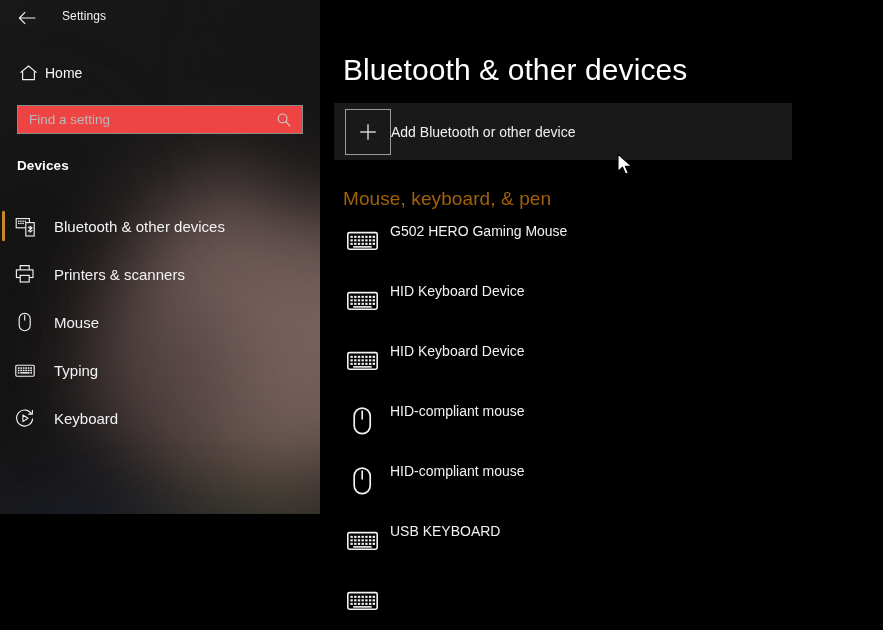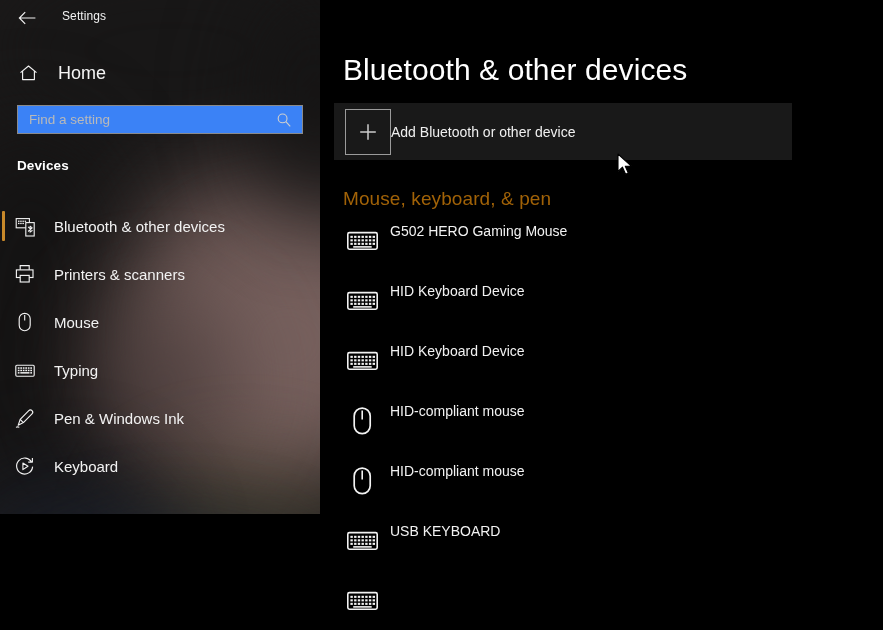--- a/index.html
+++ b/index.html
@@ -38,26 +38,26 @@
     display:flex; align-items:center; justify-content:center; cursor:default;
   }
   #app-title {
     position:absolute; left:62px; top:9px;
     font-size:12px; color:#f2f2f2; letter-spacing:.1px;
   }
 
   
   #home-row { position:absolute; left:0; top:60px; width:320px; height:26px; display:flex; align-items:center; cursor:default; }
   #home-icon { width:20px; height:20px; margin-left:18px; display:flex; align-items:center; justify-content:center; }
-  #home-label { margin-left:20px; font-size:18px; color:#f5f5f5; }
+  #home-label { margin-left:7px; font-size:14px; color:#f5f5f5; }
 
   
   #search-box {
     position:absolute; left:17px; top:105px; width:286px; height:29px;
-    background:#3b82f6; border:1px solid #8a8a8a; display:flex; align-items:center;
+    background:#ef4444; border:1px solid #8a8a8a; display:flex; align-items:center;
   }
   #search-input {
     flex:1; height:100%; background:transparent; border:0; outline:none;
     color:#e8e8e8; font-family:inherit; font-size:13.5px; padding:0 8px 0 11px;
   }
   #search-input::placeholder { color:#b9b9b9; opacity:1; }
   #search-icon { width:30px; display:flex; align-items:center; justify-content:center; padding-right:6px; }
 
   
   #group-label {
@@ -220,30 +220,20 @@
                   <rect x="10.3" y="7.7" width="1.7" height="1.5"></rect>
                   <rect x="12.8" y="7.7" width="1.7" height="1.5"></rect>
                   <rect x="15.3" y="7.7" width="1.7" height="1.5"></rect>
                   <rect x="2.8" y="10.1" width="1.7" height="1.5"></rect>
                   <rect x="5.3" y="10.1" width="9.2" height="1.5"></rect>
                   <rect x="15.3" y="10.1" width="1.7" height="1.5"></rect>
                 </g>
               </svg>
             </div>
             <div class="nav-label">Typing</div>
-          </div>
-          <div class="nav-item">
-            <div class="nav-icon">
-              <svg width="20" height="21" viewBox="0 0 20 21">
-                <path d="M3.2 17.2 L5.2 11.4 L13.8 2.6 C14.7 1.7 16.1 1.7 17 2.6 C17.9 3.5 17.9 4.9 17 5.8 L8.4 14.6 Z" fill="none" stroke="#f2f2f2" stroke-width="1.15" stroke-linejoin="round"></path>
-                <path d="M5.2 11.5 L8.4 14.6" fill="none" stroke="#f2f2f2" stroke-width="1.05"></path>
-                <path d="M1 19.4 C2.3 18.6 3.4 18.8 4.3 19.4" fill="none" stroke="#f2f2f2" stroke-width="1.05"></path>
-              </svg>
-            </div>
-            <div class="nav-label">Pen &amp; Windows Ink</div>
           </div>
           <div class="nav-item">
             <div class="nav-icon">
               <svg width="20" height="21" viewBox="0 0 20 21">
                 <path d="M16.7 6.3 A8 8 0 1 0 17.6 10.6 M13.2 6.1 H17.4 V1.9" fill="none" stroke="#f2f2f2" stroke-width="1.15" stroke-linejoin="round"></path>
                 <path d="M7.9 7 L13 10.3 L7.9 13.6 Z" fill="none" stroke="#f2f2f2" stroke-width="1.1" stroke-linejoin="round"></path>
               </svg>
             </div>
             <div class="nav-label">Keyboard</div>
           </div>

